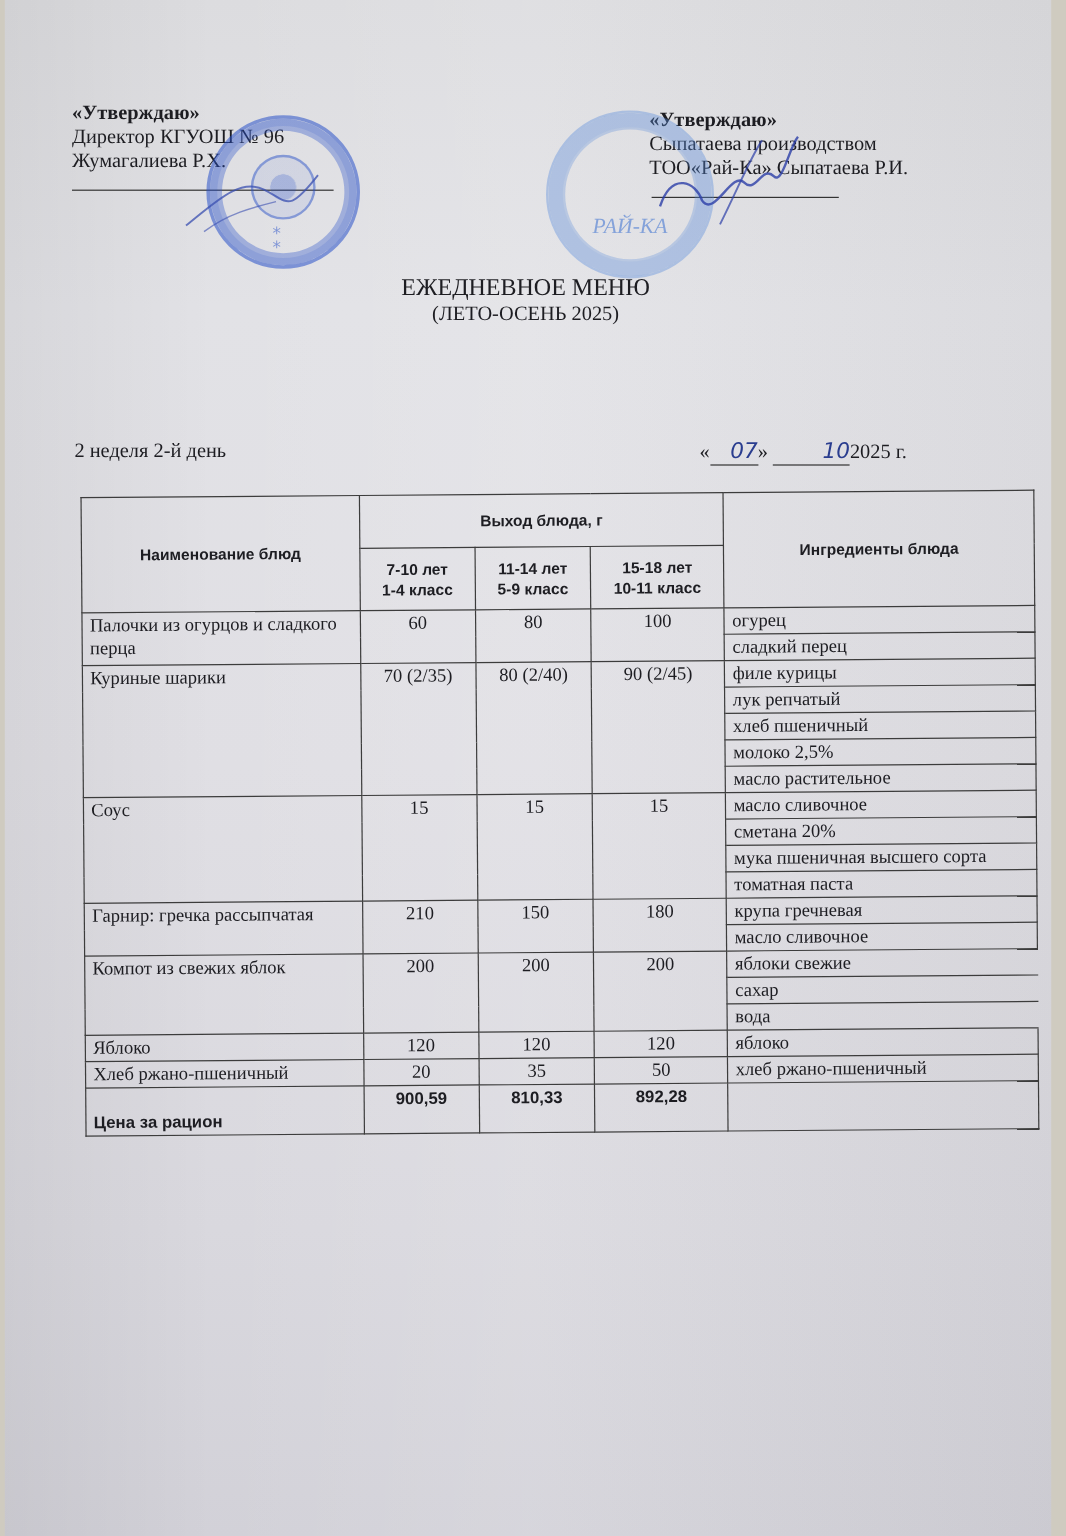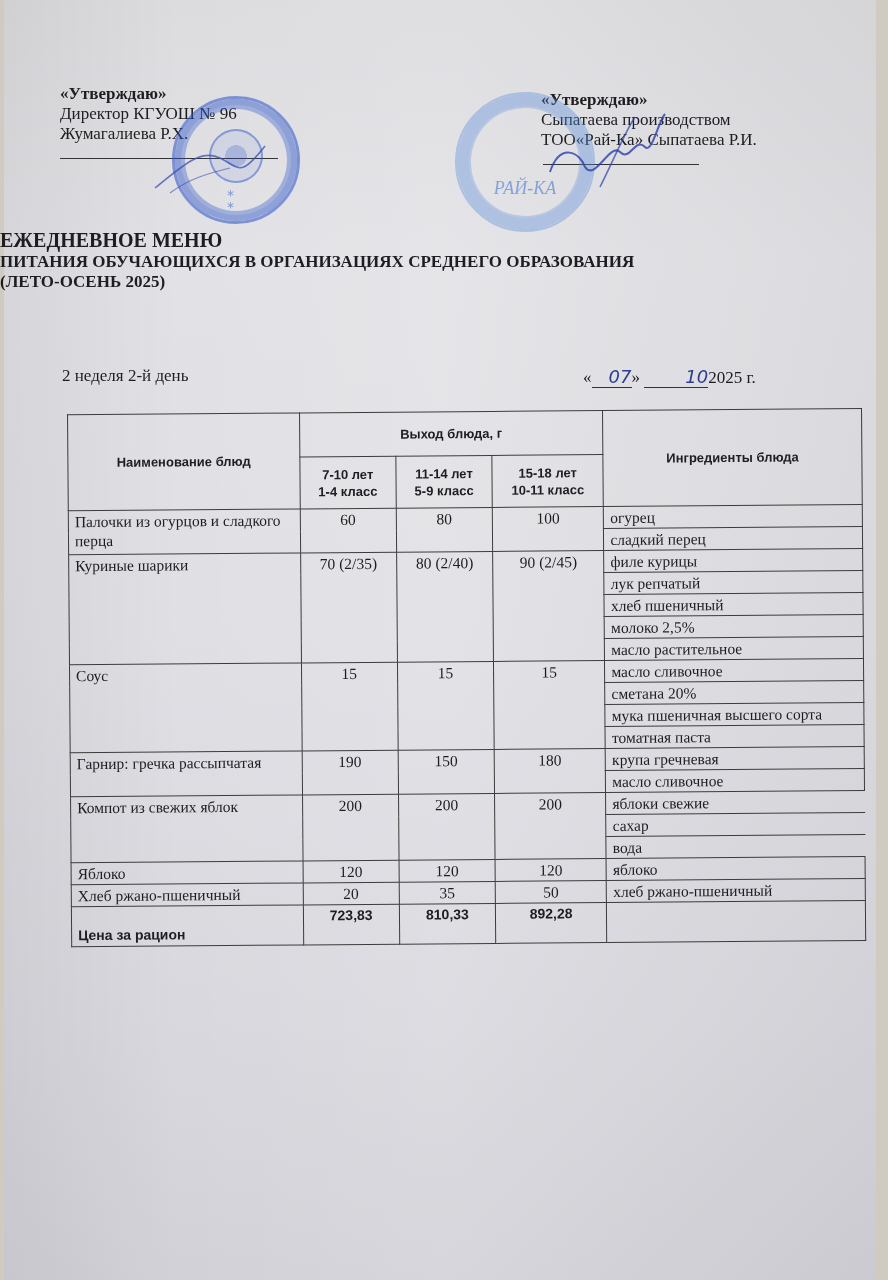--- a/index.html
+++ b/index.html
@@ -48,22 +48,22 @@
   }
   .stamp-right .brand {
     position: absolute; left: 0; right: 0; top: 84px; text-align: center;
     color: rgba(70,120,210,0.6); font-style: italic; font-size: 18px;
   }
   .signature {
     position: absolute; z-index: 5; pointer-events: none;
   }
 
   .title-block {
-    position: absolute; left: 0; right: 12px; top: 228px; 
-    font-weight: bold; font-size: 17px; line-height: 20px; z-index: 2;
+    position: absolute; left: 0; right: 12px; top: 228px; text-align: center;
+    font-weight: normal; font-size: 17px; line-height: 20px; z-index: 2;
   }
   .title-block .main { font-size: 20px; line-height: 24px; }
 
   .dayline { position: absolute; top: 366px; font-size: 17px; z-index: 2; }
   .day-left { left: 62px; }
   .day-right { left: 583px; }
   .hand { font-family: "DejaVu Sans", sans-serif; color: #2a3d8f; font-style: italic; font-size: 18px; }
   .fill { display: inline-block; border-bottom: 1px solid #333; text-align: right; }
 
   table.menu {
@@ -116,21 +116,20 @@
 <div class="stamp stamp-right">
   <div class="brand">РАЙ-КА</div>
 </div>
 <svg class="signature" style="left:540px;top:112px" width="130" height="80">
   <path d="M10 60 C 20 30, 40 40, 45 55 C 55 70, 70 30, 80 40 C 90 50, 95 25, 105 35 C 112 42, 118 10, 125 2" stroke="#2c3fa8" stroke-width="2" fill="none" opacity="0.8"></path>
   <path d="M60 75 C 75 45, 85 20, 95 5" stroke="#2c3fa8" stroke-width="1.6" fill="none" opacity="0.7"></path>
 </svg>
 
 <div class="title-block">
   <div class="main">ЕЖЕДНЕВНОЕ МЕНЮ</div>
-  <div>ПИТАНИЯ ОБУЧАЮЩИХСЯ В ОРГАНИЗАЦИЯХ СРЕДНЕГО ОБРАЗОВАНИЯ</div>
   <div>(ЛЕТО-ОСЕНЬ 2025)</div>
 </div>
 
 <div class="dayline day-left">2 неделя 2-й день</div>
 <div class="dayline day-right">
   <span>«</span><span class="fill hand" style="width:40px">07</span><span>»</span>
   <span class="fill hand" style="width:64px">10</span><span>2025 г.</span>
 </div>
 
 <table class="menu">
@@ -191,21 +190,21 @@
       </tr>
     <tr class="ing">
         <td>мука пшеничная высшего сорта</td>
       </tr>
     <tr class="ing">
         <td>томатная паста</td>
       </tr>
 
     <tr class="ing">
       <td rowspan="2">Гарнир: гречка рассыпчатая</td>
-      <td rowspan="2" class="c-v">190</td>
+      <td rowspan="2" class="c-v">210</td>
       <td rowspan="2" class="c-v">150</td>
       <td rowspan="2" class="c-v3">180</td>
       <td>крупа гречневая</td>
     </tr>
     <tr class="ing">
         <td>масло сливочное</td>
       </tr>
 
     <tr class="ing">
       <td rowspan="3">Компот из свежих яблок</td>
@@ -232,19 +231,19 @@
     <tr class="ing">
       <td>Хлеб ржано-пшеничный</td>
       <td class="c-v">20</td>
       <td class="c-v">35</td>
       <td class="c-v3">50</td>
       <td>хлеб ржано-пшеничный</td>
     </tr>
 
     <tr style="height:40px">
       <td class="price-label">Цена за рацион</td>
-      <td class="c-v price-val">723,83</td>
+      <td class="c-v price-val">900,59</td>
       <td class="c-v price-val">810,33</td>
       <td class="c-v3 price-val">892,28</td>
       <td></td>
     </tr>
   </tbody>
 </table>
 
 </body></html>

